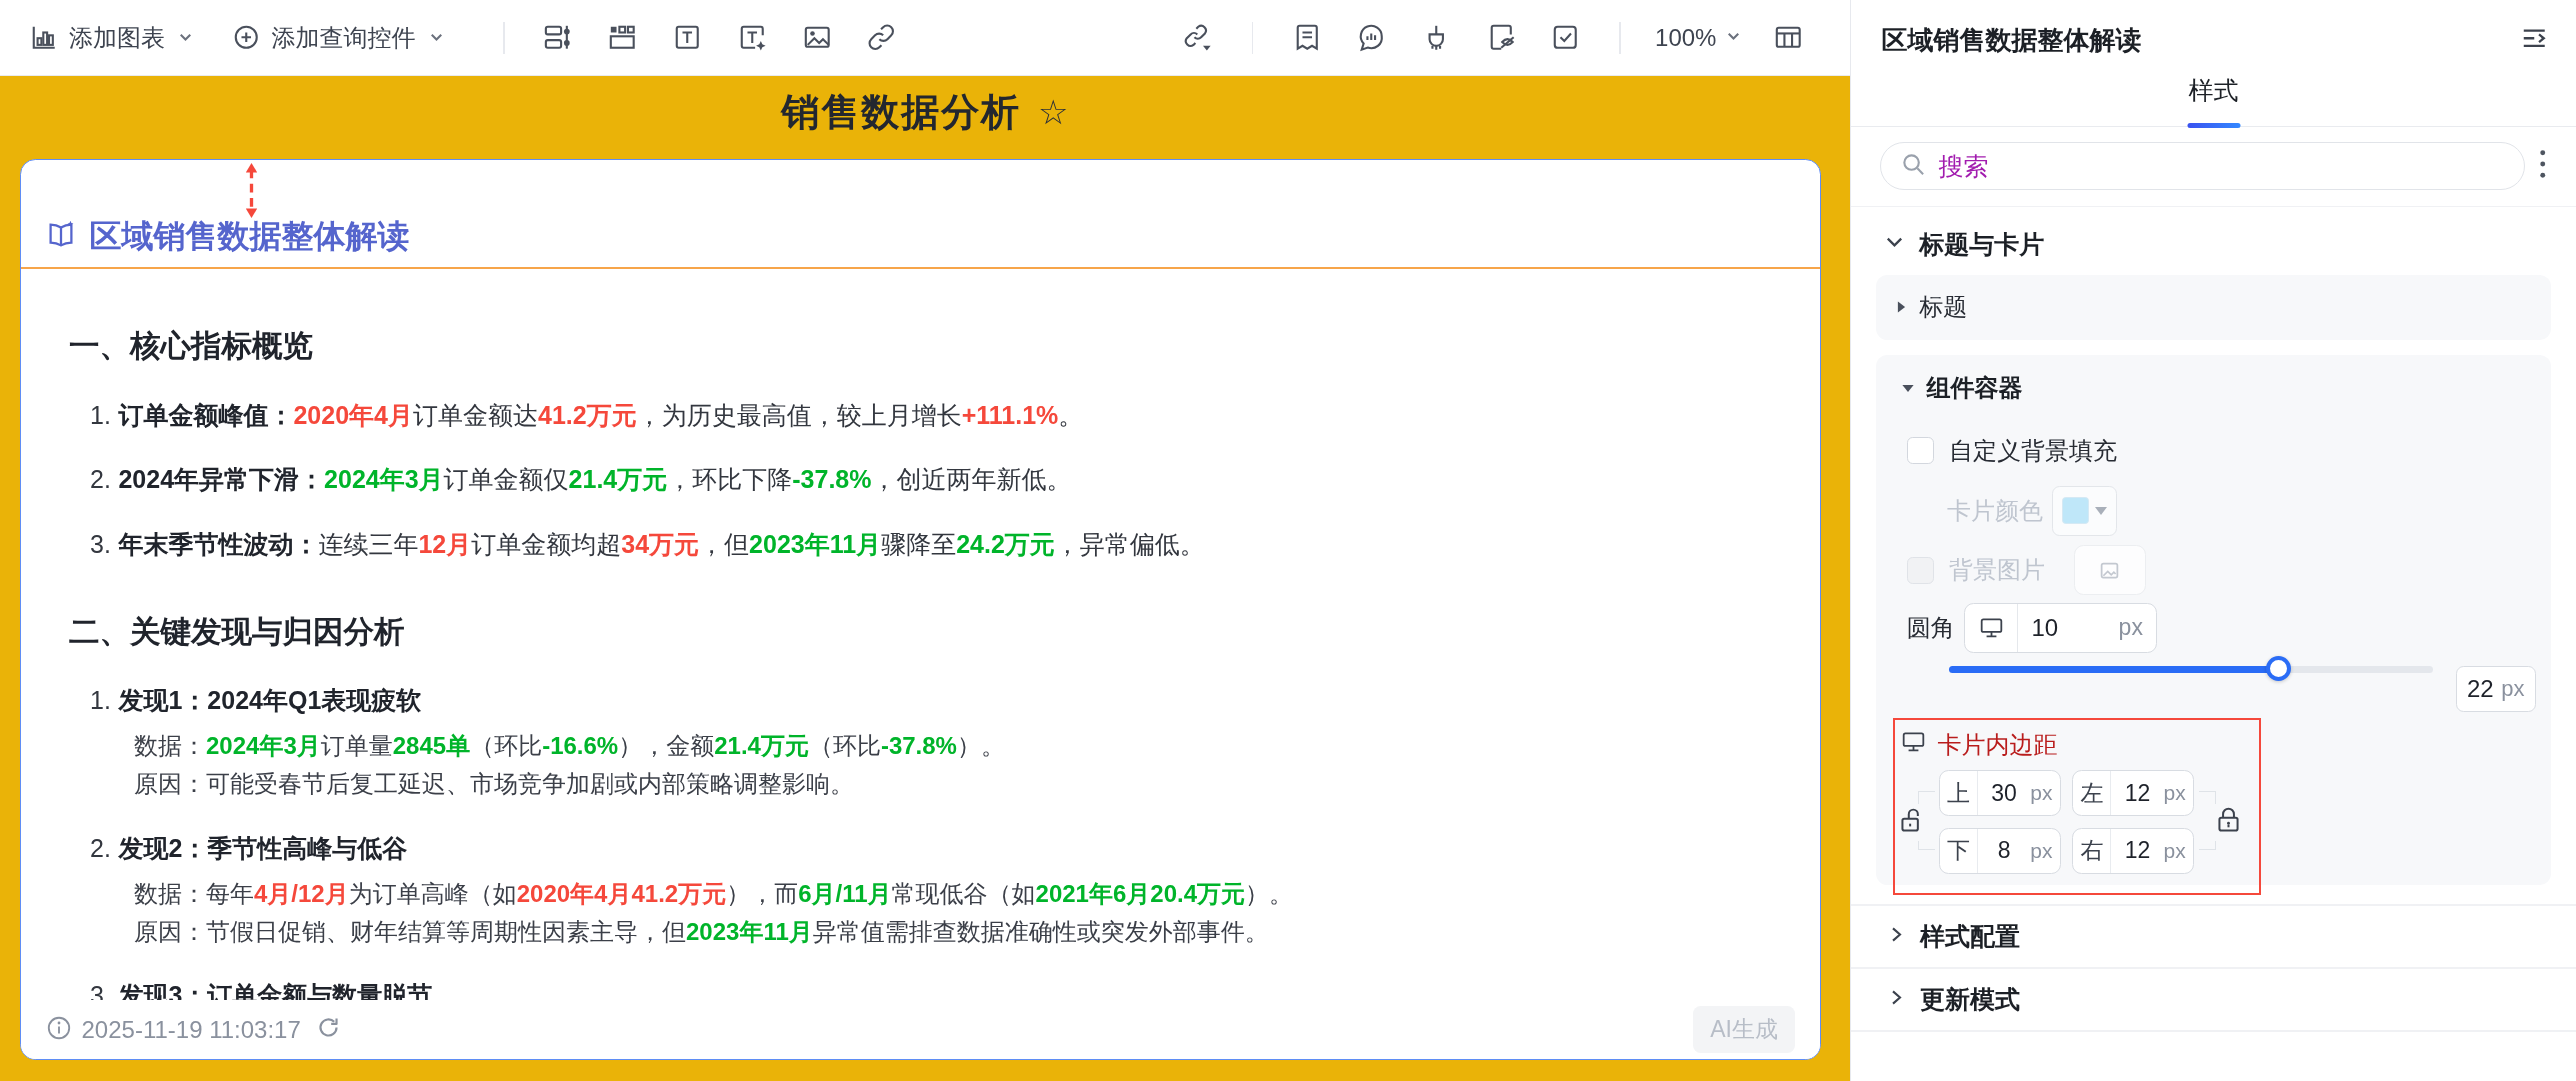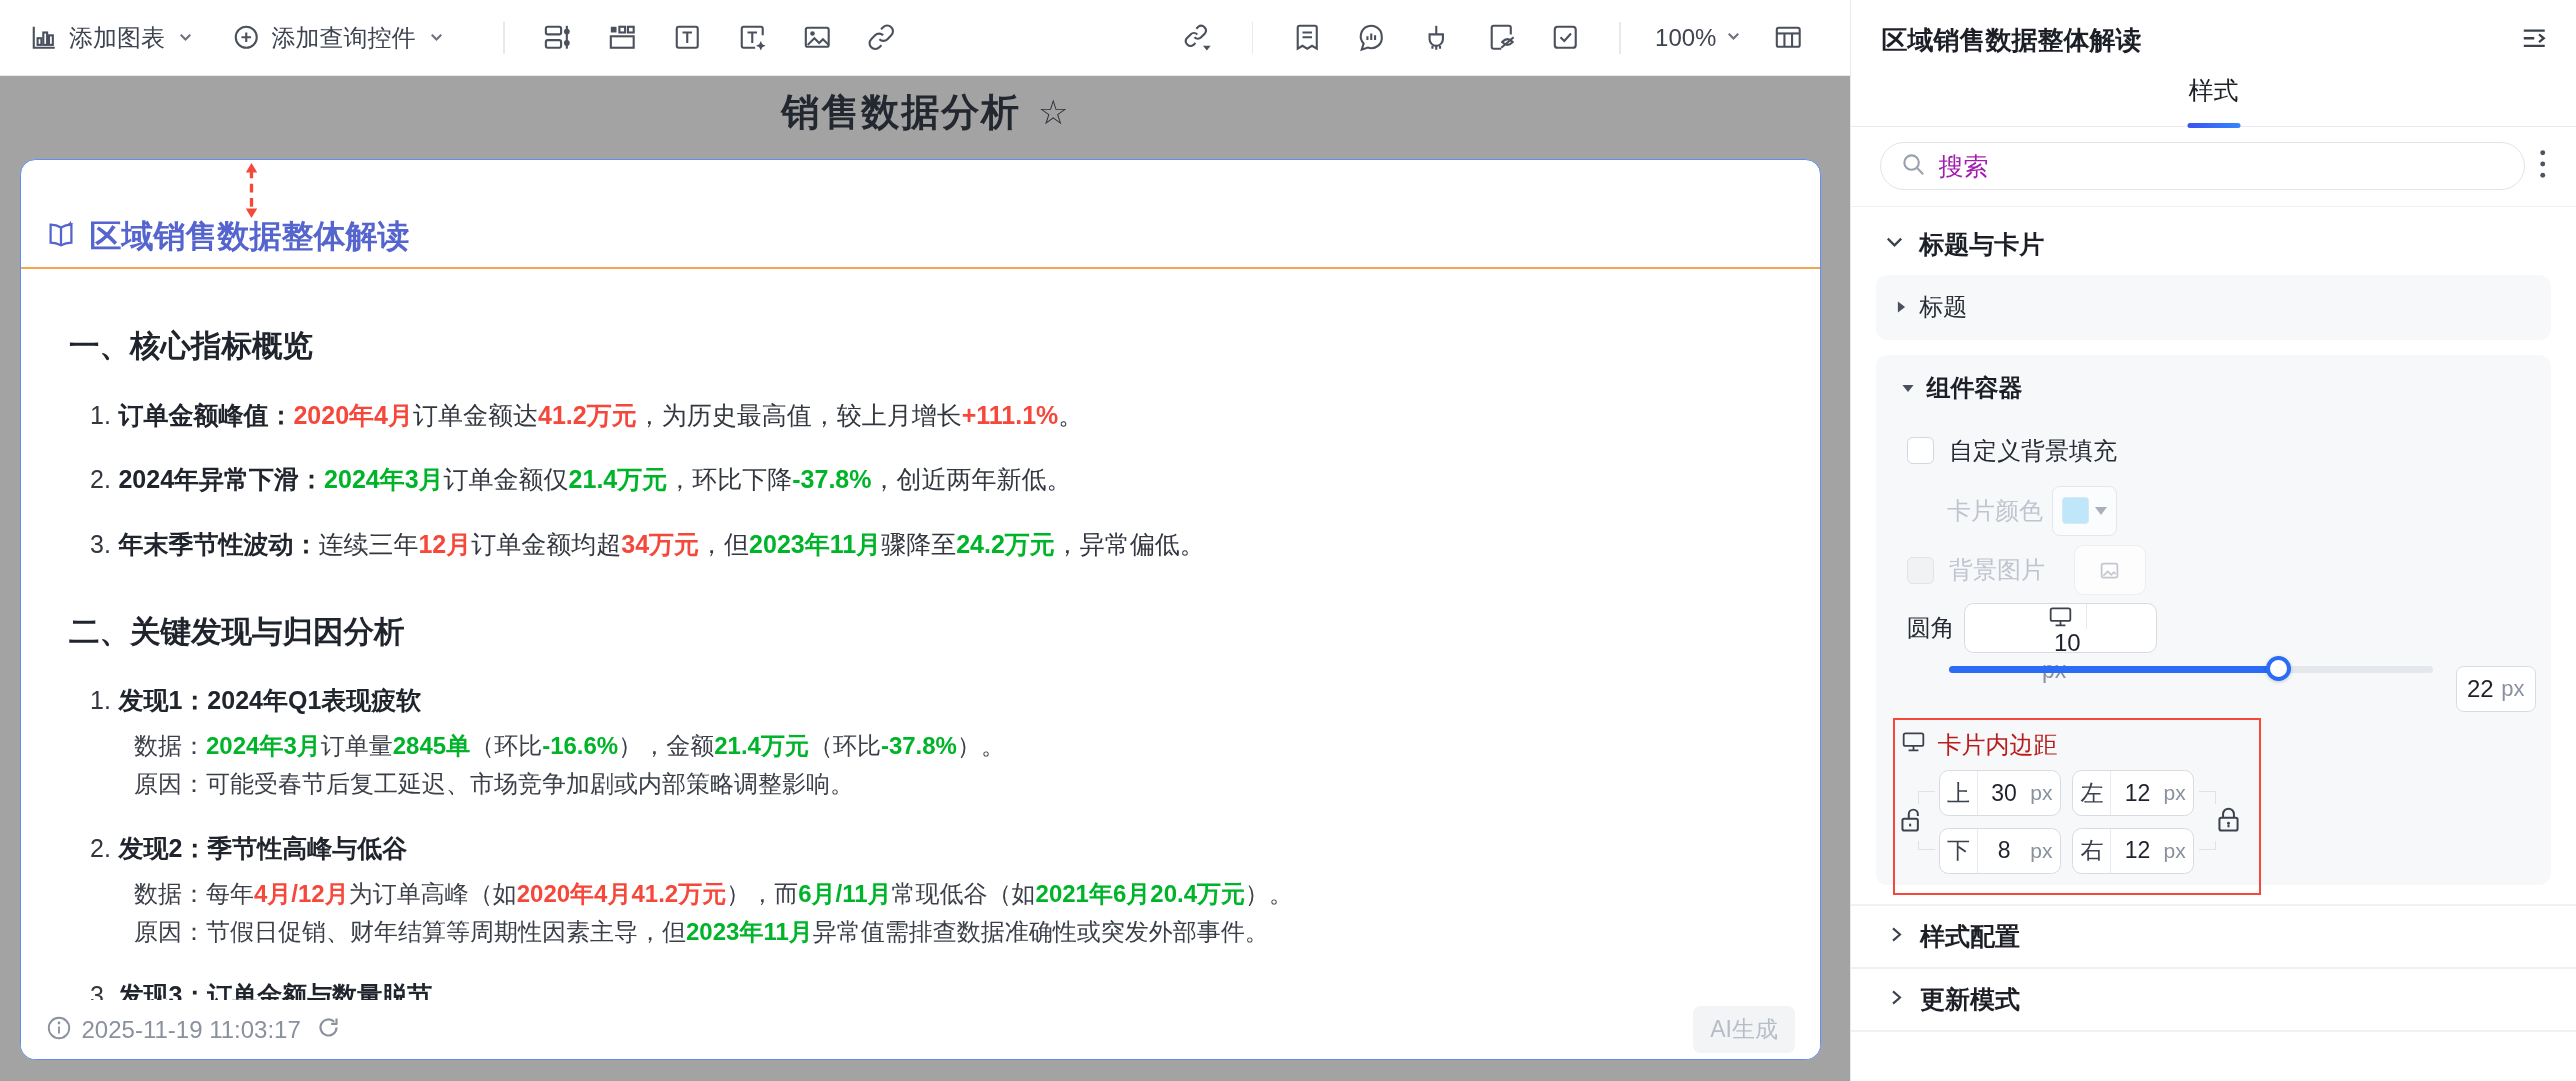--- a/index.html
+++ b/index.html
@@ -12,21 +12,21 @@
              border-bottom:1.9px solid #e9ebef; display:flex; align-items:center; padding:0 29px; z-index:5; }
   .tb-group { display:flex; align-items:center; gap:9.5px; font-size:24px; color:#3e4450; cursor:pointer; margin-right:36px; }
   .tb-group svg { display:block; }
   .tb-caret { margin-left:1.9px; }
   .tb-divider { width:1.9px; height:32px; background:#e7e9ee; margin:0 21px; }
   .tb-icon { background:none; border:none; padding:7.6px; margin:0 9.5px; color:#4a505c; cursor:pointer; display:flex; align-items:center; }
   .tb-right { margin-left:auto; display:flex; align-items:center; }
   .tb-zoom { display:flex; align-items:center; gap:7.6px; font-size:24px; color:#3e4450; margin:0 13.3px; cursor:pointer; }
 
   
-  .canvas { position:absolute; left:0; top:76px; width:1850px; height:1005px; background:#a3a3a3; overflow:hidden; }
+  .canvas { position:absolute; left:0; top:76px; width:1850px; height:1005px; background:#eab308; overflow:hidden; }
   .title-row { display:flex; justify-content:center; align-items:center; gap:17px; margin-top:13.3px; height:46px; }
   .page-title { font-size:38px; font-weight:bold; color:#23272f; letter-spacing:1.9px; }
   .fav-star { font-size:34px; color:#2c3038; cursor:pointer; line-height:1; }
 
   .report-card { position:absolute; left:20px; top:83px; width:1801px; height:901px; background:#fff;
                  border:1.9px solid #5f8df5; border-radius:15.3px; overflow:hidden; }
   .pad-arrow { position:absolute; left:218px; top:1.9px; z-index:3; }
   .card-heading { display:flex; align-items:center; gap:11.4px; padding:55px 23px 0 23px; }
   .card-heading .hd-text { font-size:32px; font-weight:bold; color:#5565cd; }
   .orange-line { margin-top:7.6px; height:2.9px; background:#f7a54a; width:100%; }
@@ -71,21 +71,21 @@
   .color-row { display:flex; align-items:center; gap:9px; margin-top:19px; padding-left:46px; font-size:24px; height:50px; }
   .swatch-btn { width:65px; height:50px; border:1.9px solid #e3e6ea; border-radius:7.6px; background:#fbfcfd;
                 display:flex; align-items:center; justify-content:center; gap:5.7px; }
   .swatch { width:27px; height:27px; border-radius:3.8px; background:#bfe7f9; border:1px solid #d5e9f4; }
   .swatch-caret { width:0; height:0; border-left:6.7px solid transparent; border-right:6.7px solid transparent; border-top:8.6px solid #a9b0ba; }
   .bgimg-row { display:flex; align-items:center; gap:15.3px; margin-top:9.5px; padding-left:5.7px; font-size:24px; height:50px; }
   .bgimg-btn { width:72px; height:50px; margin-left:13.3px; background:#fdfdfe; border:1.9px solid #eceef1; border-radius:9.5px;
                display:flex; align-items:center; justify-content:center; color:#c3c8d0; }
   .radius-row { display:flex; align-items:center; margin-top:7.6px; padding-left:5.7px; font-size:24px; color:#272b33; height:50px; }
   .input-group { display:flex; align-items:center; height:50px; border:1.9px solid #d8dce2; border-radius:9.5px;
-                 background:#fff; margin-left:9.5px; width:193px;flex-direction:column; }
+                 background:#fff; margin-left:9.5px; width:193px; }
   .ig-icon { width:53px; height:100%; display:flex; align-items:center; justify-content:center; border-right:1.9px solid #e5e8ec; color:#3c424d; }
   .ig-val { flex:1; font-size:24px; color:#1e222a; padding-left:13.3px; }
   .ig-unit { font-size:23px; color:#8a919e; padding-right:13.3px; }
   .gap-label-row { display:flex; align-items:center; gap:9.5px; margin-top:17px; padding-left:5.7px; font-size:24px; color:#272b33; }
   .slider-row { display:flex; margin-top:13.3px; height:46px; }
   .slider-track { position:relative; flex:1; height:6.7px; border-radius:3.8px; background:#e4e7ec; margin:0 23px 0 48px; }
   .slider-fill { position:absolute; left:0; top:0; height:6.7px; width:68%; border-radius:3.8px; background:#2a6cf6; }
   .slider-handle { position:absolute; left:calc(68% - 12.4px); top:-9.5px; width:25px; height:25px; border-radius:50%;
                    background:#fff; border:4.8px solid #2a6cf6; box-shadow:0 1px 3.8px rgba(0,0,0,.2); cursor:pointer; }
   .gap-value-box { width:80px; height:46px; border:1.9px solid #d8dce2; border-radius:7.6px; background:#fff;

